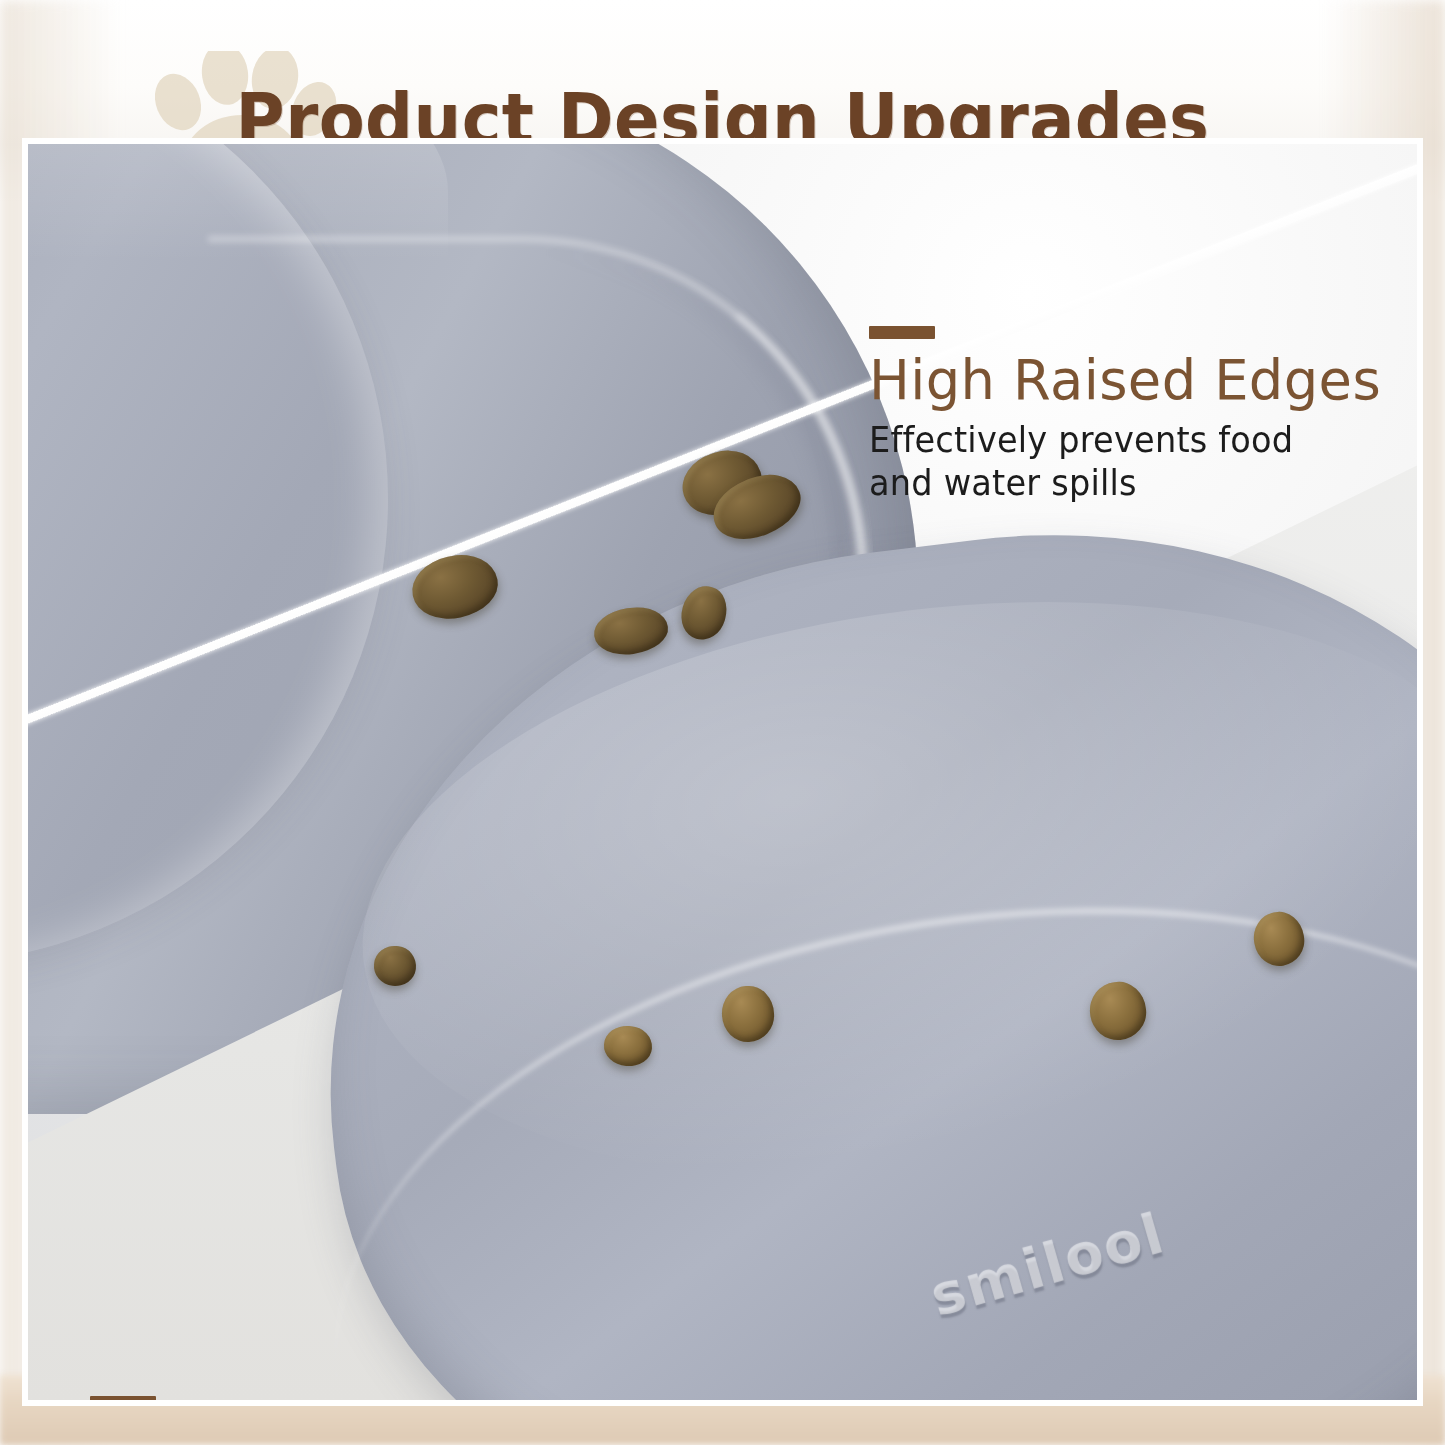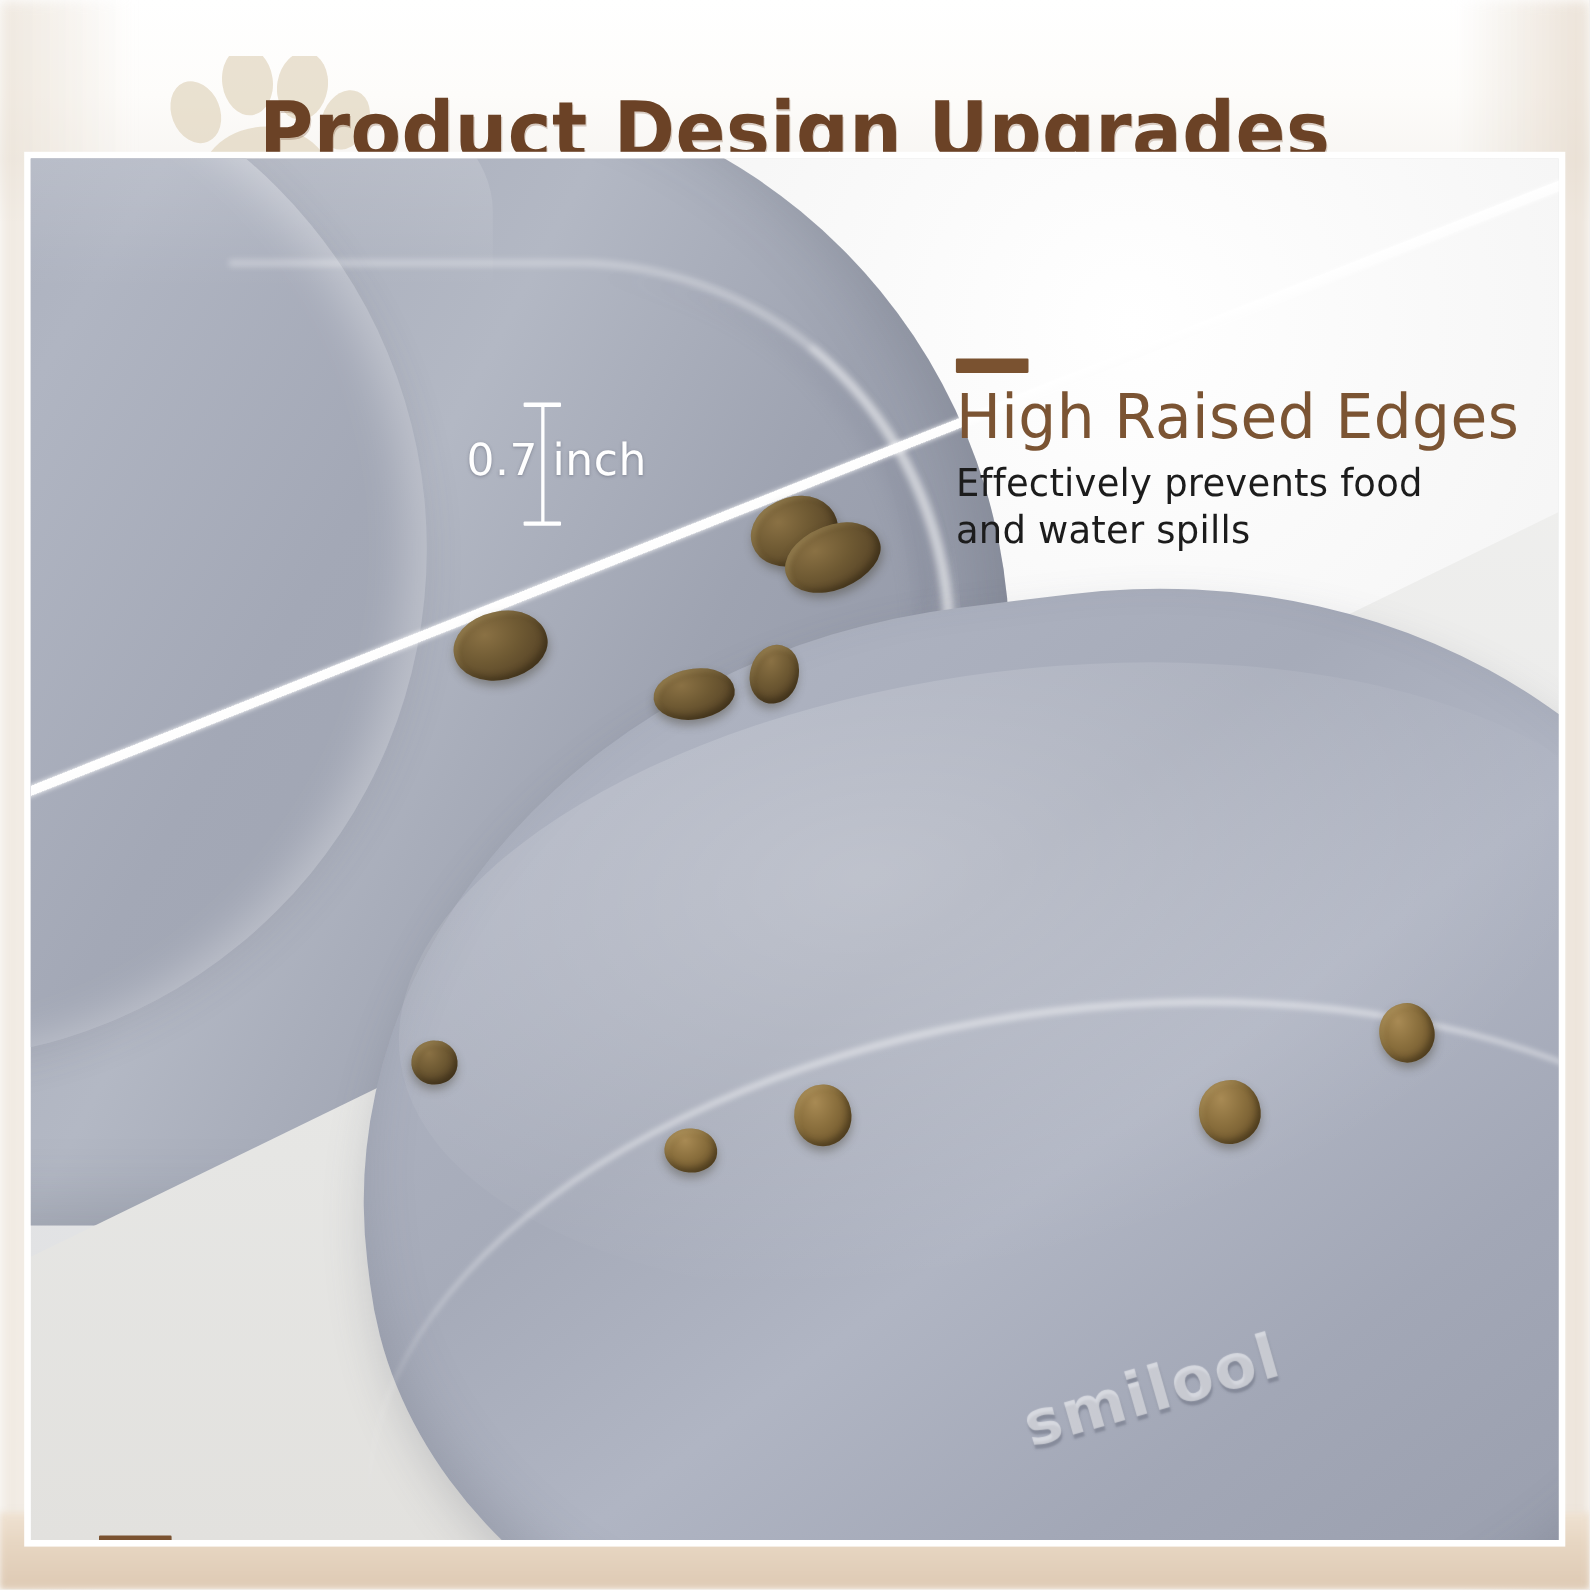--- a/index.html
+++ b/index.html
@@ -333,26 +333,20 @@
         <div class="kib" style="left: 654px; top: 442px; width: 44px; height: 54px; transform: rotate(16deg);"></div>
         <div class="kib" style="left: 654px; top: 308px; width: 80px; height: 62px; transform: rotate(-18deg);"></div>
         <div class="kib" style="left: 684px; top: 334px; width: 90px; height: 58px; transform: rotate(-22deg);"></div>
         <div class="kib" style="left: 346px; top: 802px; width: 42px; height: 40px; transform: rotate(6deg);"></div>
         <div class="kib lite" style="left: 576px; top: 882px; width: 48px; height: 40px; transform: rotate(4deg);"></div>
         <div class="kib lite" style="left: 694px; top: 842px; width: 52px; height: 56px; transform: rotate(-3deg);"></div>
         <div class="kib lite" style="left: 1062px; top: 838px; width: 56px; height: 58px; transform: rotate(-6deg);"></div>
         <div class="kib lite" style="left: 1226px; top: 768px; width: 50px; height: 54px; transform: rotate(-10deg);"></div>
       </div>
 
-    <div class="dim">
-      <div class="cap top"></div>
-      <div class="stem"></div>
-      <div class="cap bot"></div>
-      <div class="label">0.7 inch</div>
-    </div>
 
     <div class="feature feature-top">
       <div class="accent-bar"></div>
       <h2>High Raised Edges</h2>
       <p>
         <span>Effectively prevents food</span><br>
         <span>and water spills</span>
       </p>
     </div>
 

